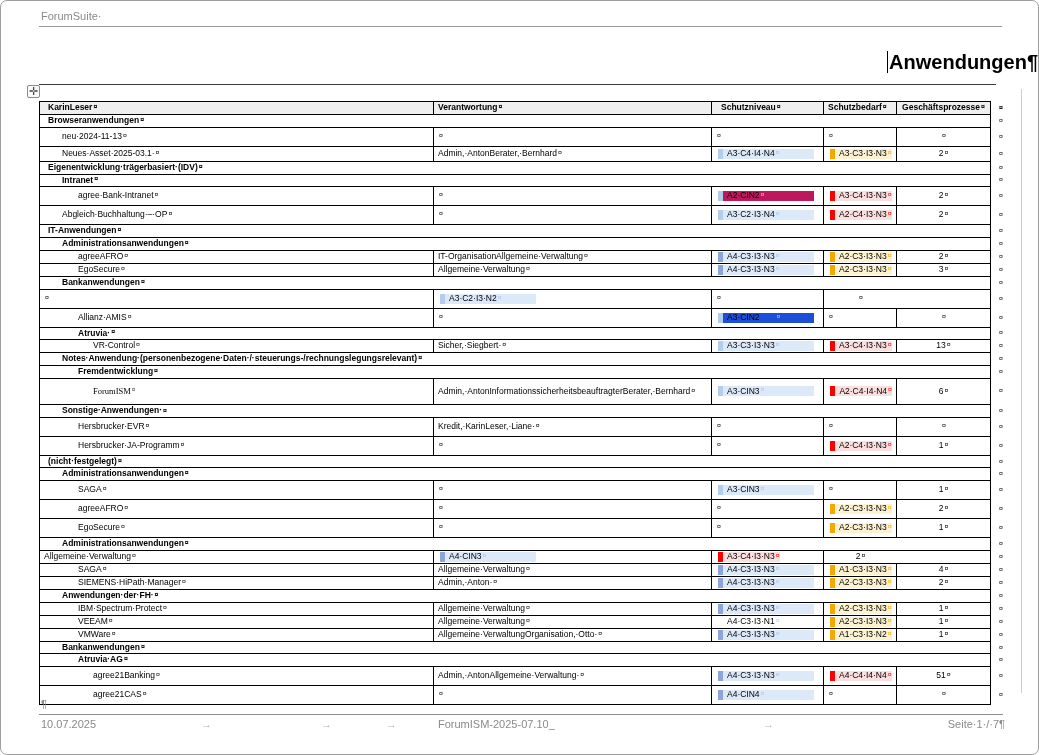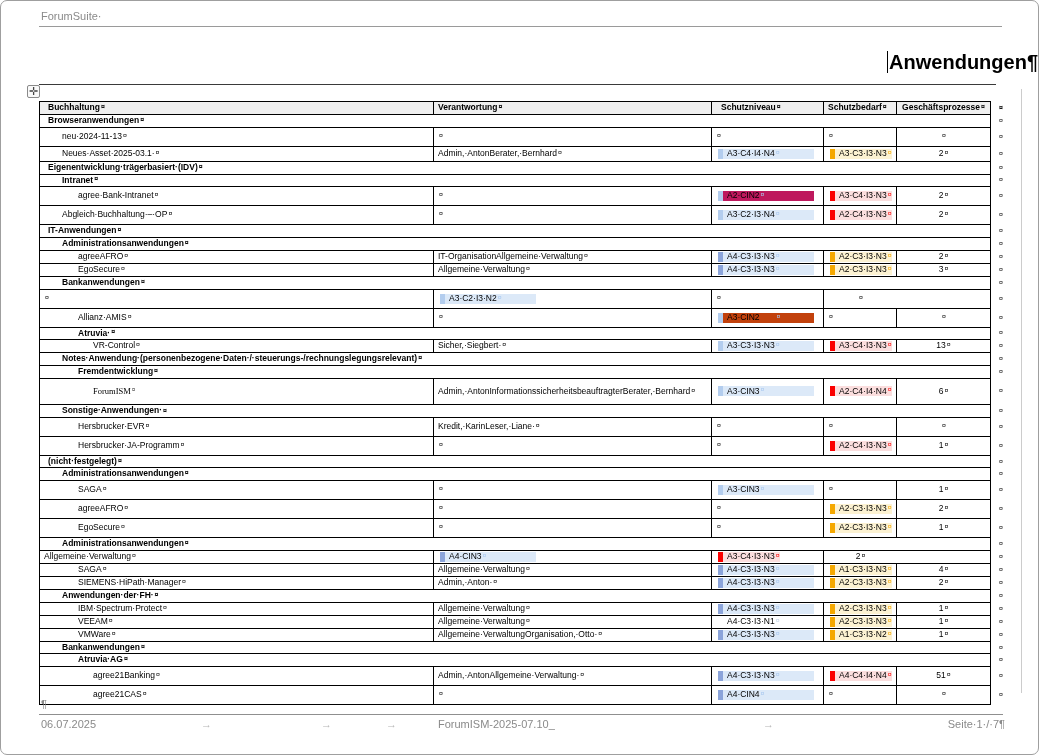--- a/index.html
+++ b/index.html
@@ -61,21 +61,21 @@
   </div>
   <div class="title-line"></div>
 
   <div class="move-handle">
     <span>✛</span>
   </div>
 
   <div class="tbl">
     <div class="trow thead">
       <div class="c" style="padding-left:8px">
-        <span>Buchhaltung</span>
+        <span>KarinLeser</span>
           <span class="mk">¤</span>
       </div>
       <div class="c">
         <span>Verantwortung</span>
           <span class="mk">¤</span>
       </div>
       <div class="c" style="padding-left:9px">
         <span>Schutzniveau</span>
           <span class="mk">¤</span>
       </div>
@@ -307,21 +307,21 @@
         </div>
         <div class="trow h-lg">
           <div class="c" style="padding-left: 38px;">
             <span class="wraptxt">Allianz·AMIS</span>
             <span class="mk">¤</span>
           </div>
           <div class="c">
             <span class="wraptxt"><span class="mk">¤</span></span>
           </div>
           <div class="c">
-            <span class="badge sn" style="background: #c2410c; gap: 16px;">
+            <span class="badge sn" style="background: #1d4ed8; gap: 16px;">
               <span class="bbar" style="background: rgb(179, 205, 238);"></span>
               <span class="btxt">A3·CIN2</span>
               <span class="mk" style="color: rgb(169, 200, 239);">¤</span>
             </span>
           </div>
           <div class="c">
             <span class="mk">¤</span>
           </div>
           <div class="c cgp">
             <span class="mk">¤</span>
@@ -385,21 +385,21 @@
             <span class="wraptxt">Admin,·AntonInformationssicherheitsbeauftragterBerater,·Bernhard<span class="mk">¤</span></span>
           </div>
           <div class="c">
             <span class="badge sn" style="background: rgb(220, 233, 248);">
               <span class="bbar" style="background: rgb(179, 205, 238);"></span>
               <span class="btxt">A3·CIN3</span>
               <span class="mk" style="color: rgb(169, 200, 239);">¤</span>
             </span>
           </div>
           <div class="c">
-            <span class="badge sb" style="background: rgb(251, 222, 222);">
+            <span class="badge sb" style="background: rgb(251, 222, 222); justify-content: flex-end;">
               <span class="bbar" style="background: rgb(251, 0, 0);"></span>
               <span class="btxt">A2·C4·I4·N4</span>
               <span class="mk" style="color: rgb(251, 0, 0);">¤</span>
             </span>
           </div>
           <div class="c cgp">
             <span class="wraptxt">6<span class="mk">¤</span></span>
           </div>
           <span class="rowmark">¤</span>
         </div>
@@ -770,21 +770,21 @@
           </div>
           <span class="rowmark">¤</span>
         </div>
       </div>
   </div>
 
   <div class="vline"></div>
 
   <div class="ftr-pilcrow">¶</div>
   <div class="ftr-line"></div>
-  <span class="ftr f-date">06.07.2025</span>
+  <span class="ftr f-date">10.07.2025</span>
   <span class="ftr f-tab1">→</span>
   <span class="ftr f-tab2">→</span>
   <span class="ftr f-tab3">→</span>
   <span class="ftr f-file">ForumISM-2025-07.10_</span>
   <span class="ftr f-tab4">→</span>
   <span class="ftr f-page">Seite·1·/·7¶</span>
 
 </div>
 
 </body></html>

